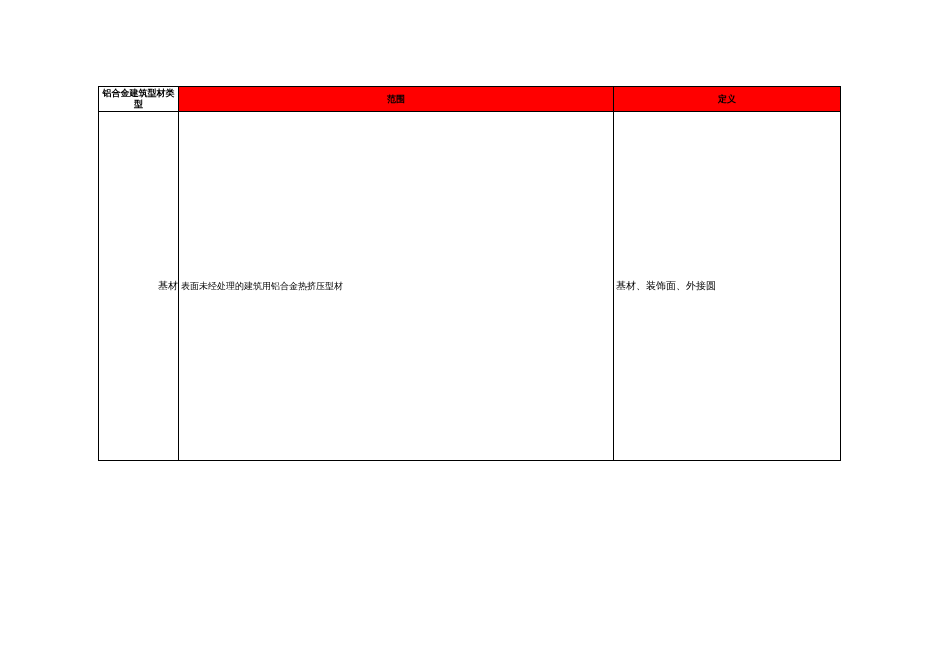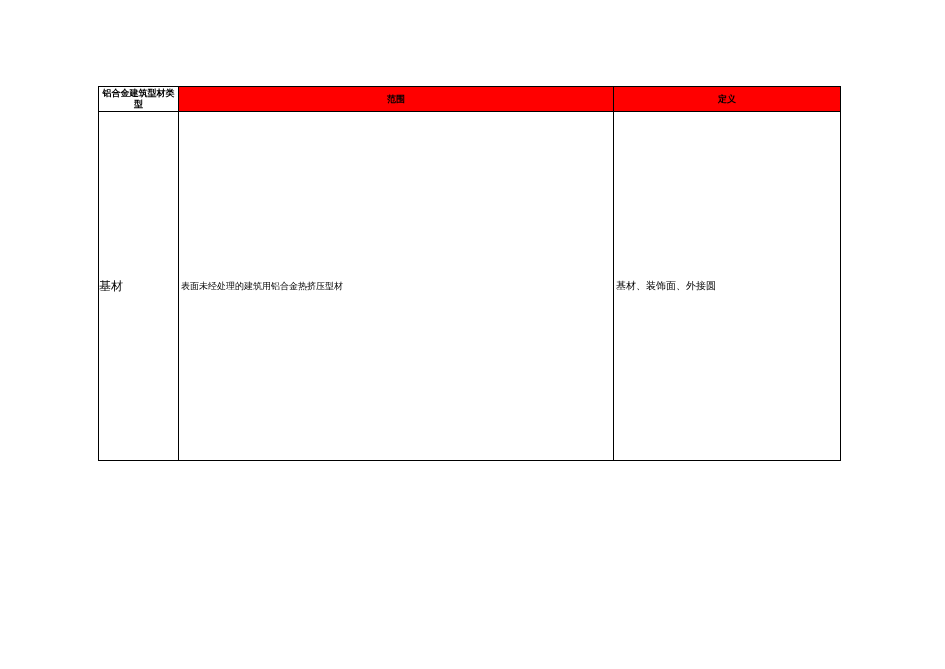--- a/index.html
+++ b/index.html
@@ -49,22 +49,22 @@
       color: #000;
       font-weight: bold;
       text-align: center;
       font-size: 9px;
     }
     
     .body-row td {
       height: 348px;
     }
     .cell-left {
-      text-align: left;
-      font-size: 12px;
+      text-align: right;
+      font-size: 10px;
     }
     .cell-mid {
       text-align: left;
       font-size: 9px;
       padding-left: 2px !important;
       margin-left: 11px;
     }
     .cell-right {
       text-align: left;
       font-size: 10px;

